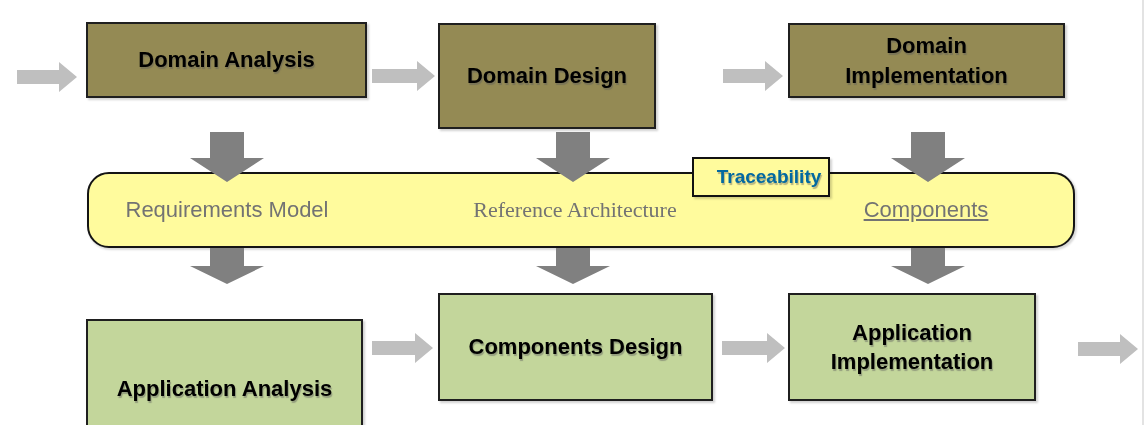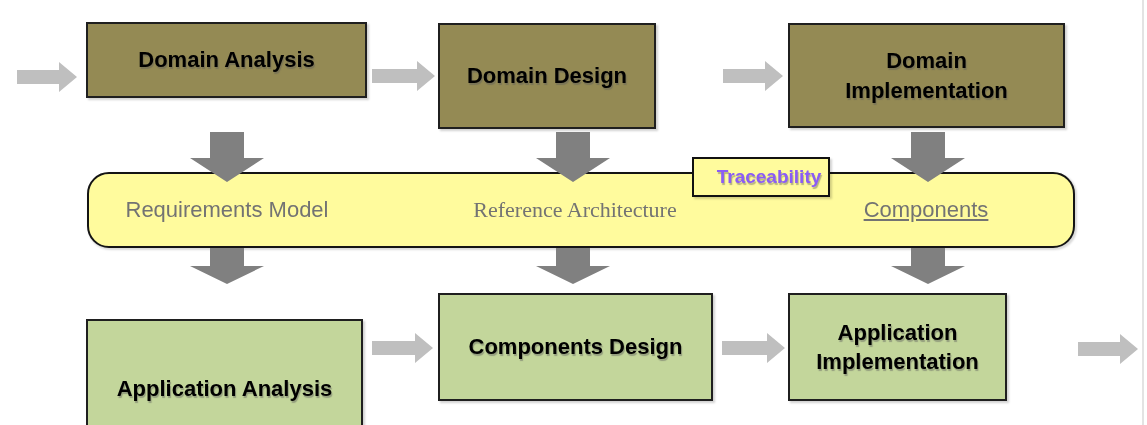--- a/index.html
+++ b/index.html
@@ -18,45 +18,45 @@
     font-weight:bold;font-size:22px;line-height:1.32;color:#000;
     white-space:pre-line;
     text-shadow:1px 2px 1px rgba(90,90,90,0.45);
     box-shadow:1.5px 1.5px 2px rgba(0,0,0,0.18);
   }
   .domain-box{background:#948A54;}
   .app-box{background:#C3D69B;}
 
   #box-da{left:86px;top:22px;width:281px;height:76px;}
   #box-dd{left:438px;top:23px;width:218px;height:106px;}
-  #box-di{left:788px;top:23px;width:277px;height:105px;text-align:center;}
+  #box-di{left:788px;top:23px;width:277px;height:75px;text-align:center;}
   #box-aa{left:86px;top:299px;width:277px;height:140px;margin-top:20px;}
   #box-ad{left:438px;top:293px;width:275px;height:108px;}
-  #box-ai{left:788px;top:293px;width:219px;height:108px;}
+  #box-ai{left:788px;top:293px;width:248px;height:108px;}
 
   .band{
     position:absolute;left:87px;top:172px;width:988px;height:76px;
     background:#FFFB9D;border:2px solid #141414;border-radius:22px;
     box-sizing:border-box;
     box-shadow:1.5px 1.5px 2px rgba(0,0,0,0.15);
   }
   .band-text{
     position:absolute;top:172px;height:76px;width:300px;
     display:flex;align-items:center;justify-content:center;
     font-size:22px;color:#737373;
   }
   #band-text-rm{left:77px;}
   #band-text-ra{left:425px;font-family:Liberation Serif, serif;}
   #band-text-co{left:776px;text-decoration:underline;}
 
   .traceability{
     position:absolute;left:692px;top:157px;width:138px;height:40px;
     background:#FFFB9D;border:2.5px solid #111;box-sizing:border-box;
     display:flex;align-items:center;justify-content:center;
-    font-weight:bold;font-size:19px;color:#8b5cf6;
+    font-weight:bold;font-size:19px;color:#0369a1;
     text-shadow:1px 2px 1px rgba(90,90,90,0.45);
     box-shadow:1.5px 1.5px 2px rgba(0,0,0,0.18);
     padding-left:16px;
   }
 
   .arrow-layer{position:absolute;left:0;top:0;pointer-events:none;}
 
   .page-edge{
     position:absolute;left:1142px;top:0;width:2px;height:425px;
     background:#e3e3e3;

